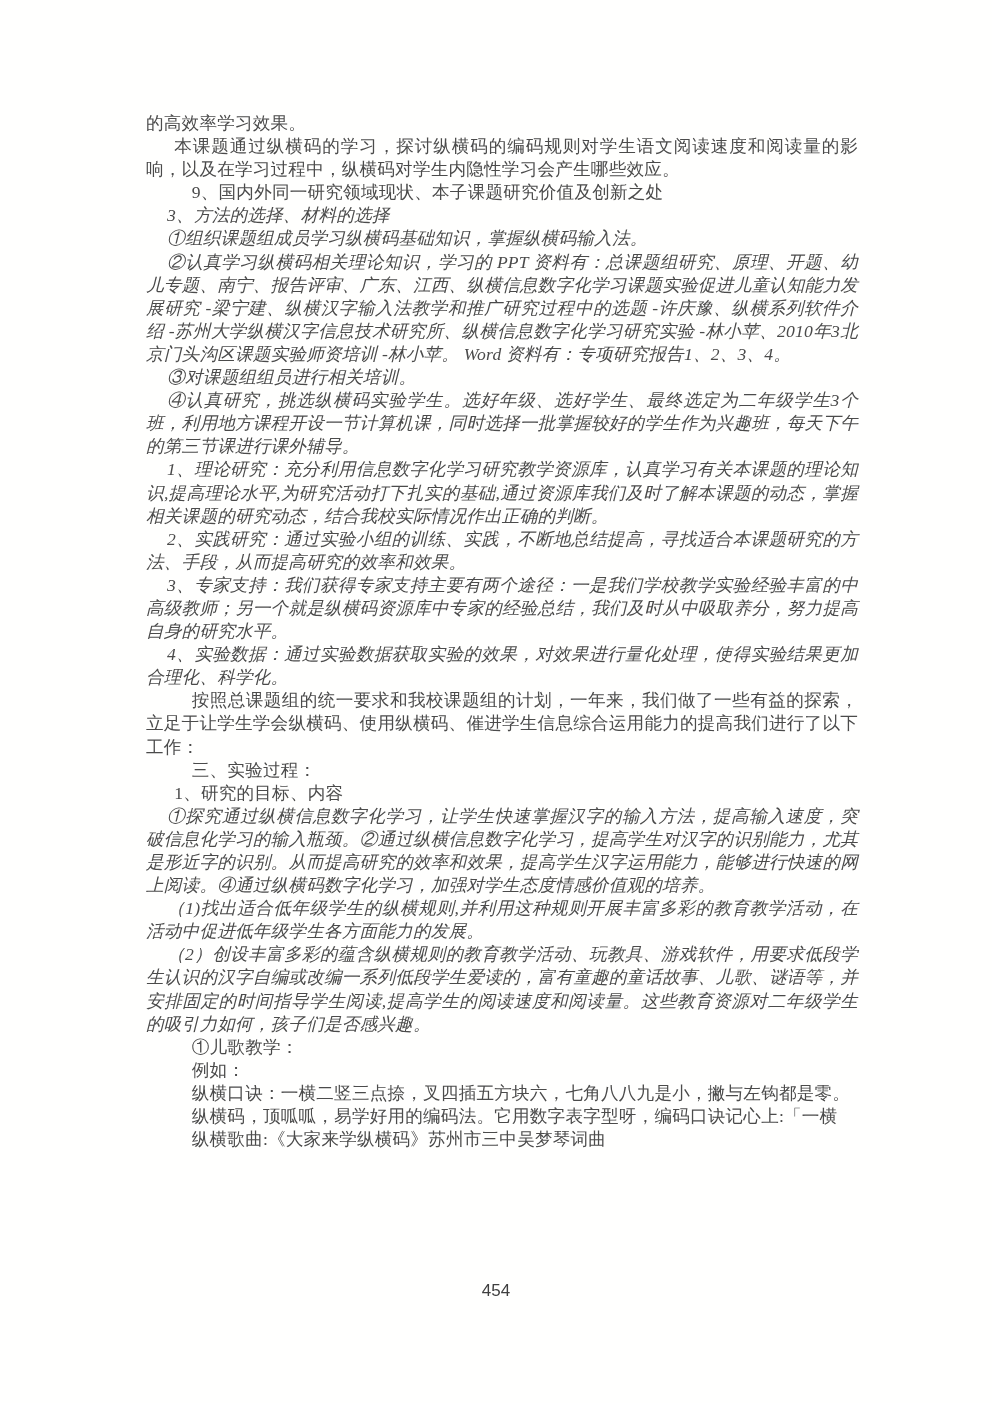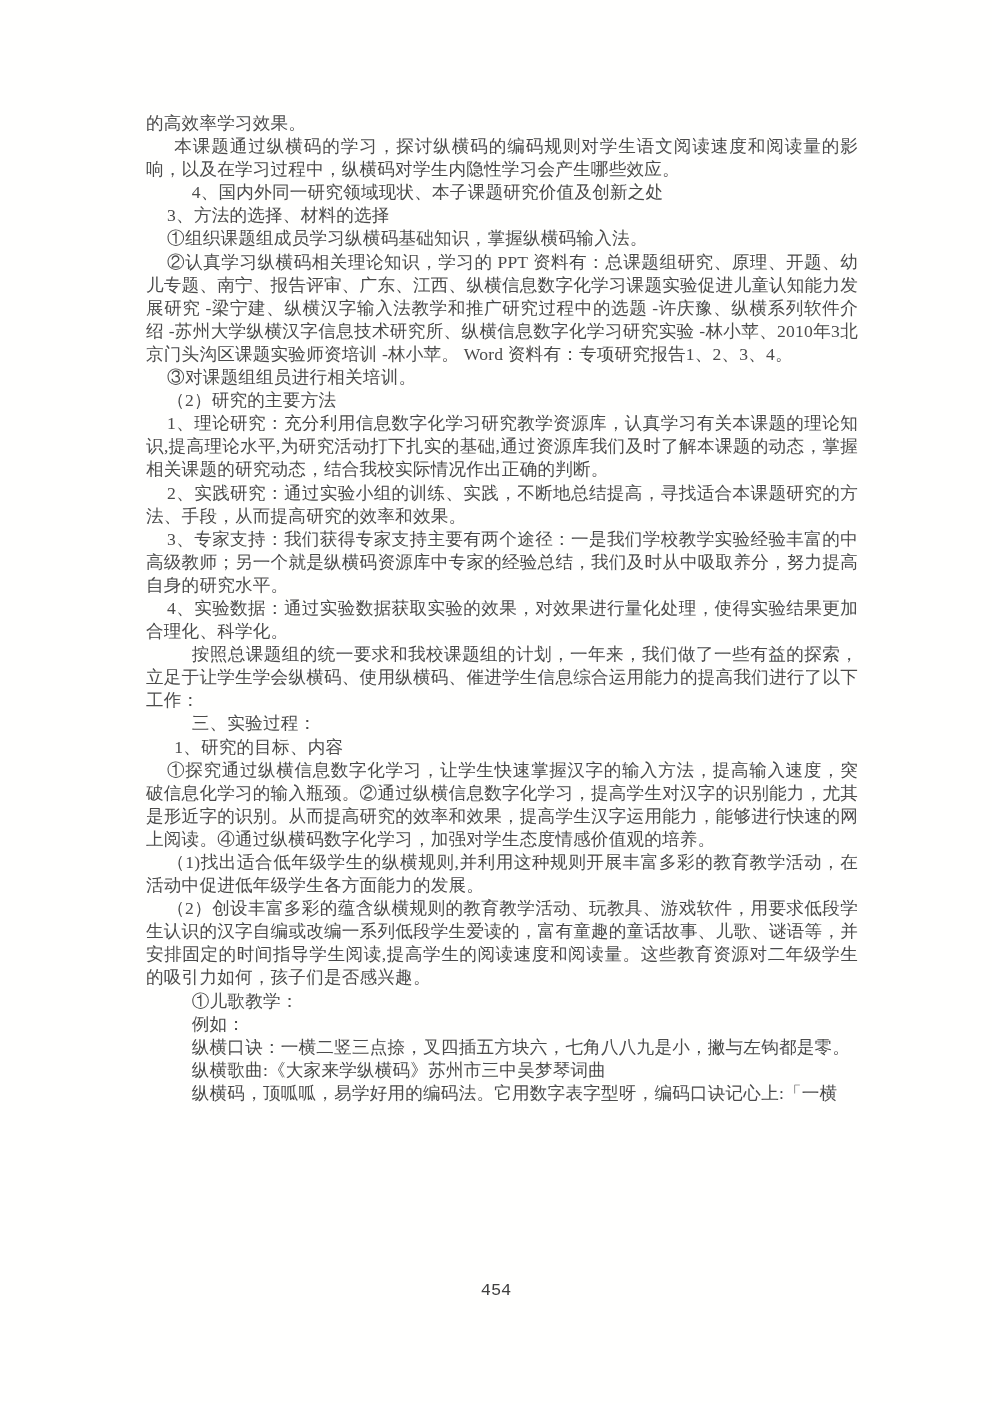--- a/index.html
+++ b/index.html
@@ -22,60 +22,60 @@
     width: 712px;
     font-size: 17.6px;
     line-height: 23.1px;
     color: #4b4b4b;
     text-align: justify;
     text-justify: inter-ideograph;
     letter-spacing: 0.2px;
   }
   .para { margin: 0; }
   .in0  { text-indent: 0; }
-  .in12 { text-indent: 1.2em; }
+  .in12 { text-indent: 1.2em; font-style: italic; }
   .in16 { text-indent: 1.6em; }
   .in26 { text-indent: 2.6em; }
   .page-num {
     position: absolute;
     top: 1281px;
     left: 0;
     width: 100%;
     text-align: center;
     font-size: 17px;
     color: #3f3f3f;
-    font-family: Liberation Mono, monospace;
+    font-family: Liberation Sans, sans-serif;
   }
 </style>
 </head>
 <body>
 
 <div class="sheet">
 
   <div class="text-block">
     <p class="para in0">的高效率学习效果。</p>
     <p class="para in16">本课题通过纵横码的学习，探讨纵横码的编码规则对学生语文阅读速度和阅读量的影响，以及在学习过程中，纵横码对学生内隐性学习会产生哪些效应。</p>
-    <p class="para in26">4、国内外同一研究领域现状、本子课题研究价值及创新之处</p>
+    <p class="para in26">9、国内外同一研究领域现状、本子课题研究价值及创新之处</p>
     <p class="para in12">3、方法的选择、材料的选择</p>
     <p class="para in12">①组织课题组成员学习纵横码基础知识，掌握纵横码输入法。</p>
     <p class="para in12">②认真学习纵横码相关理论知识，学习的 PPT 资料有：总课题组研究、原理、开题、幼儿专题、南宁、报告评审、广东、江西、纵横信息数字化学习课题实验促进儿童认知能力发展研究 -梁宁建、纵横汉字输入法教学和推广研究过程中的选题 -许庆豫、纵横系列软件介绍 -苏州大学纵横汉字信息技术研究所、纵横信息数字化学习研究实验 -林小苹、2010年3北京门头沟区课题实验师资培训 -林小苹。 Word 资料有：专项研究报告1、2、3、4。</p>
     <p class="para in12">③对课题组组员进行相关培训。</p>
-    <p class="para in12">（2）研究的主要方法</p>
+    <p class="para in12">④认真研究，挑选纵横码实验学生。选好年级、选好学生、最终选定为二年级学生3个班，利用地方课程开设一节计算机课，同时选择一批掌握较好的学生作为兴趣班，每天下午的第三节课进行课外辅导。</p>
     <p class="para in12">1、理论研究：充分利用信息数字化学习研究教学资源库，认真学习有关本课题的理论知识,提高理论水平,为研究活动打下扎实的基础,通过资源库我们及时了解本课题的动态，掌握相关课题的研究动态，结合我校实际情况作出正确的判断。</p>
     <p class="para in12">2、实践研究：通过实验小组的训练、实践，不断地总结提高，寻找适合本课题研究的方法、手段，从而提高研究的效率和效果。</p>
     <p class="para in12">3、专家支持：我们获得专家支持主要有两个途径：一是我们学校教学实验经验丰富的中高级教师；另一个就是纵横码资源库中专家的经验总结，我们及时从中吸取养分，努力提高自身的研究水平。</p>
     <p class="para in12">4、实验数据：通过实验数据获取实验的效果，对效果进行量化处理，使得实验结果更加合理化、科学化。</p>
     <p class="para in26">按照总课题组的统一要求和我校课题组的计划，一年来，我们做了一些有益的探索，立足于让学生学会纵横码、使用纵横码、催进学生信息综合运用能力的提高我们进行了以下工作：</p>
     <p class="para in26">三、实验过程：</p>
     <p class="para in16">1、研究的目标、内容</p>
     <p class="para in12">①探究通过纵横信息数字化学习，让学生快速掌握汉字的输入方法，提高输入速度，突破信息化学习的输入瓶颈。②通过纵横信息数字化学习，提高学生对汉字的识别能力，尤其是形近字的识别。从而提高研究的效率和效果，提高学生汉字运用能力，能够进行快速的网上阅读。④通过纵横码数字化学习，加强对学生态度情感价值观的培养。</p>
     <p class="para in12">（1)找出适合低年级学生的纵横规则,并利用这种规则开展丰富多彩的教育教学活动，在活动中促进低年级学生各方面能力的发展。</p>
     <p class="para in12">（2）创设丰富多彩的蕴含纵横规则的教育教学活动、玩教具、游戏软件，用要求低段学生认识的汉字自编或改编一系列低段学生爱读的，富有童趣的童话故事、儿歌、谜语等，并安排固定的时间指导学生阅读,提高学生的阅读速度和阅读量。这些教育资源对二年级学生的吸引力如何，孩子们是否感兴趣。</p>
     <p class="para in26">①儿歌教学：</p>
     <p class="para in26">例如：</p>
     <p class="para in26">纵横口诀：一横二竖三点捺，叉四插五方块六，七角八八九是小，撇与左钩都是零。</p>
+    <p class="para in26">纵横码，顶呱呱，易学好用的编码法。它用数字表字型呀，编码口诀记心上:「一横</p>
     <p class="para in26">纵横歌曲:《大家来学纵横码》苏州市三中吴梦琴词曲</p>
-    <p class="para in26">纵横码，顶呱呱，易学好用的编码法。它用数字表字型呀，编码口诀记心上:「一横</p>
   </div>
 
   <div class="page-num">454</div>
 
 </div>
 
 </body></html>

